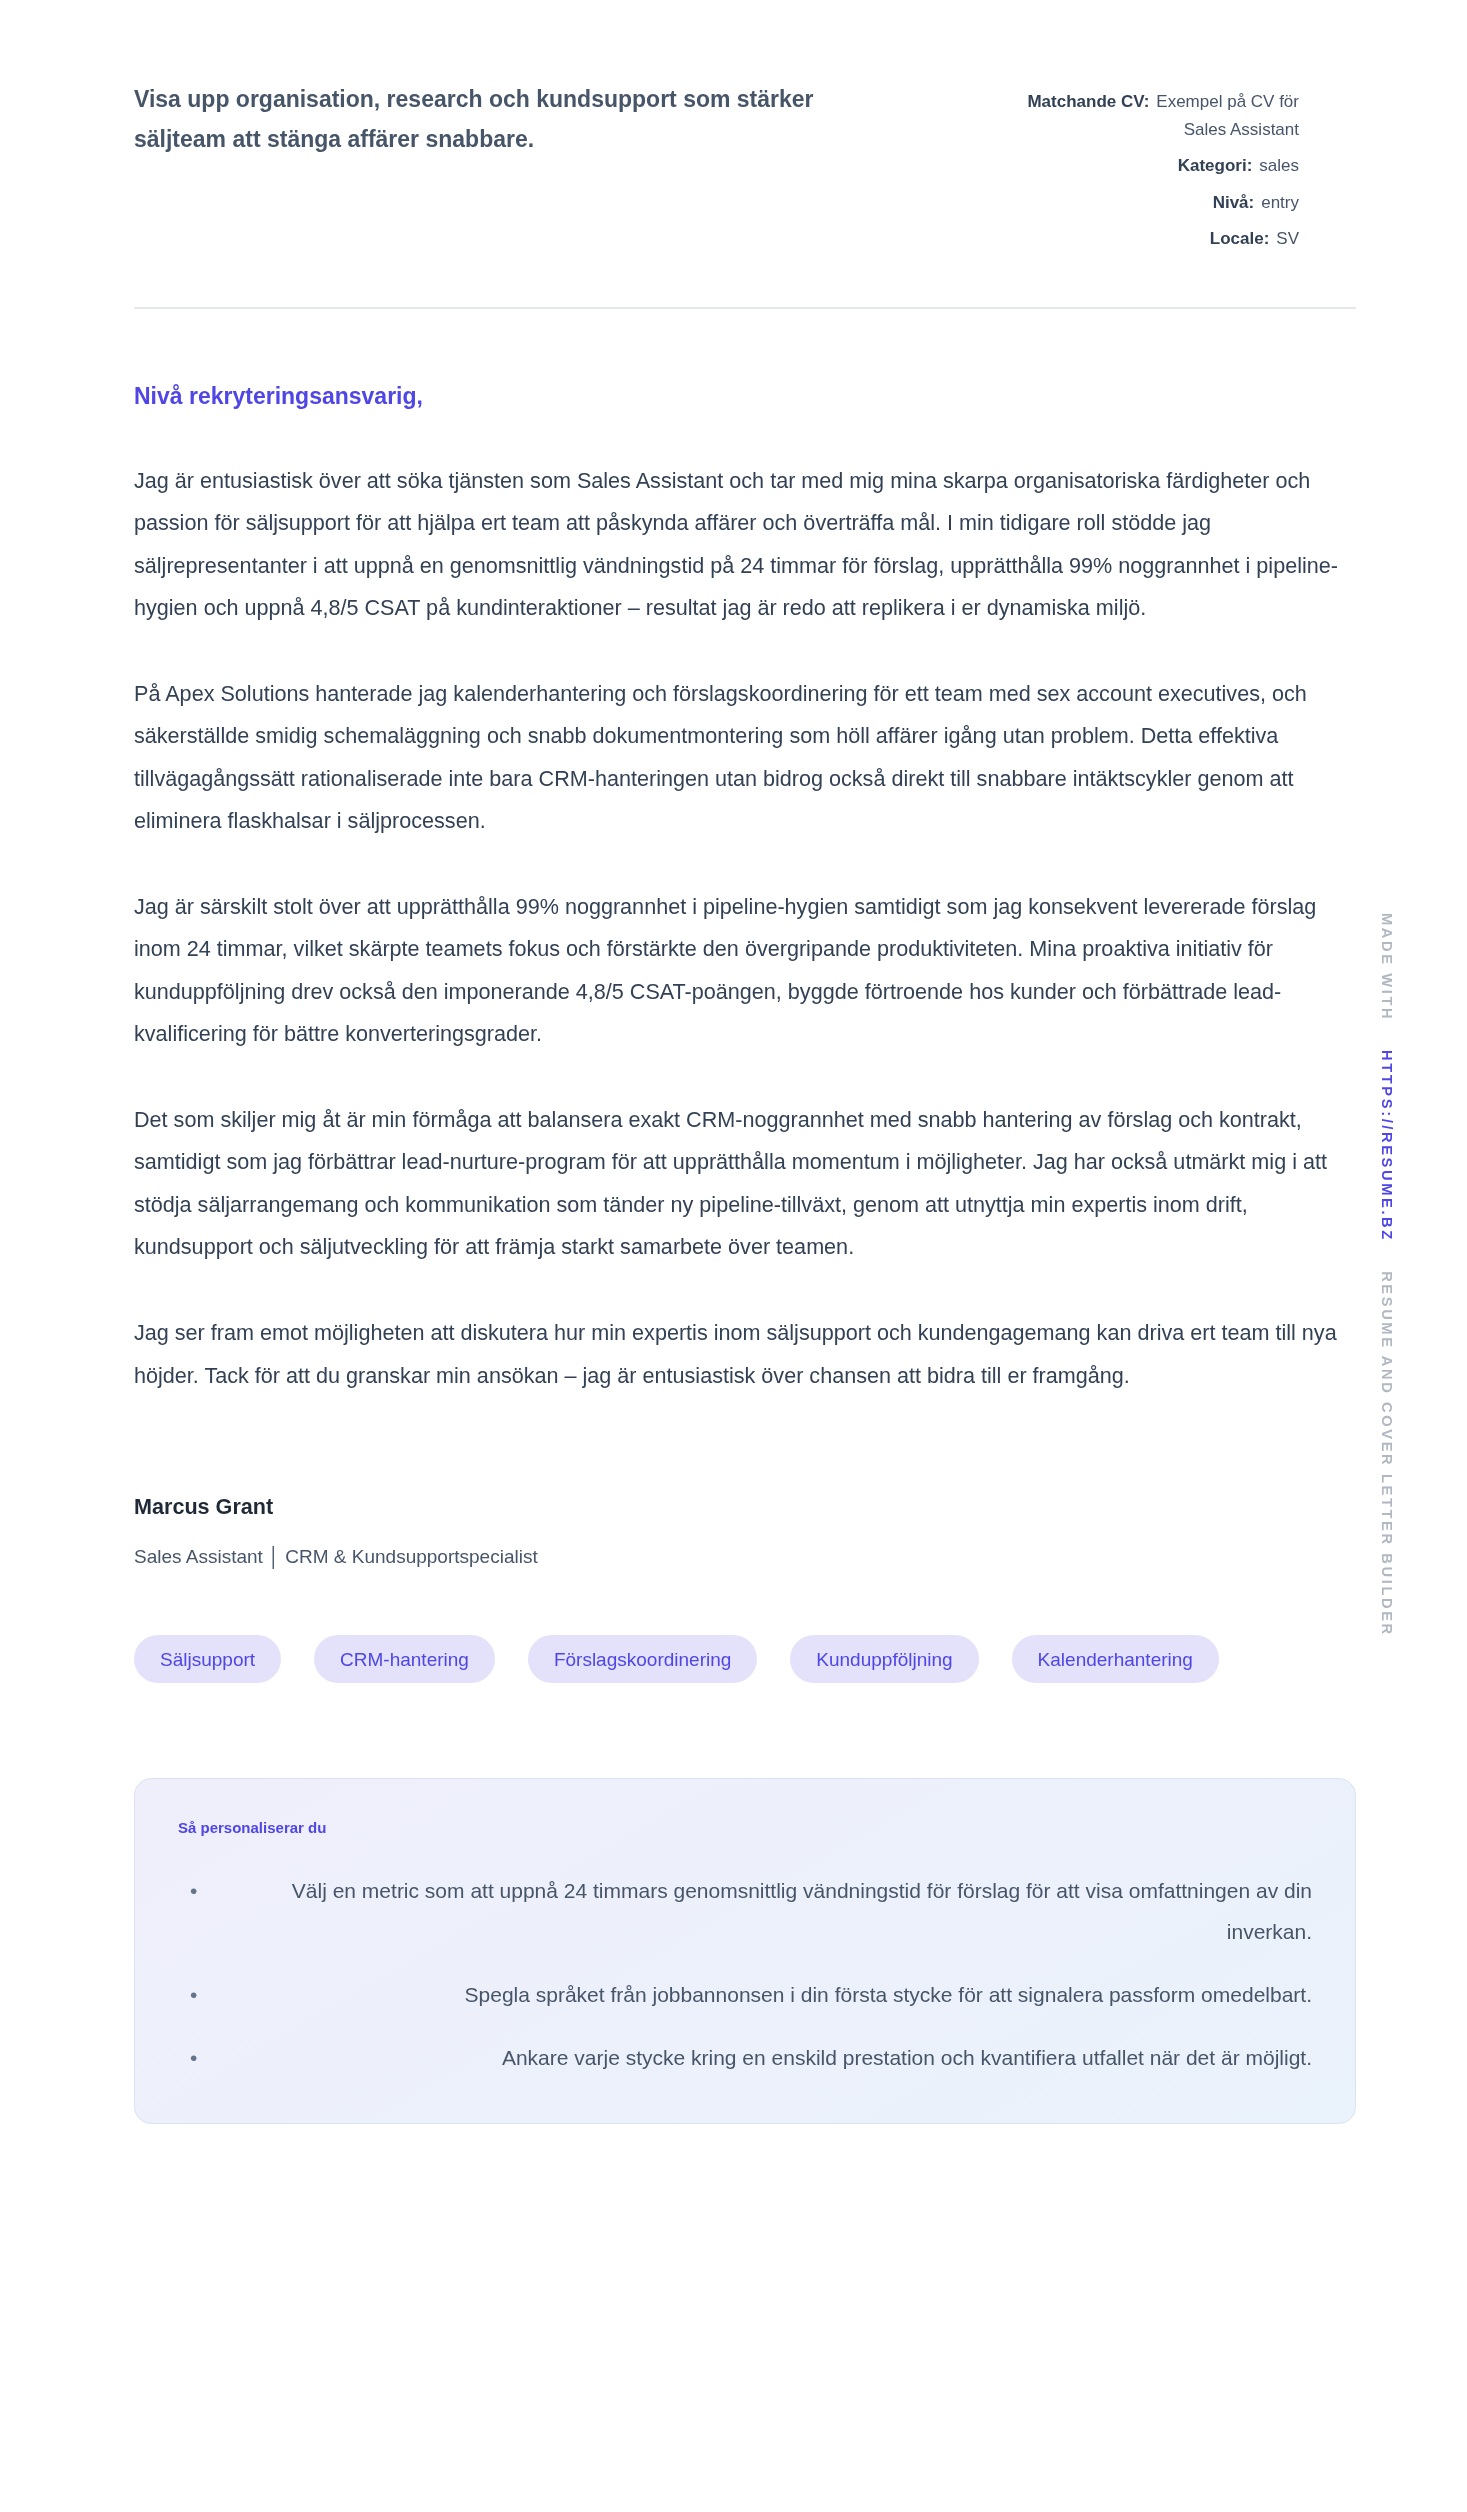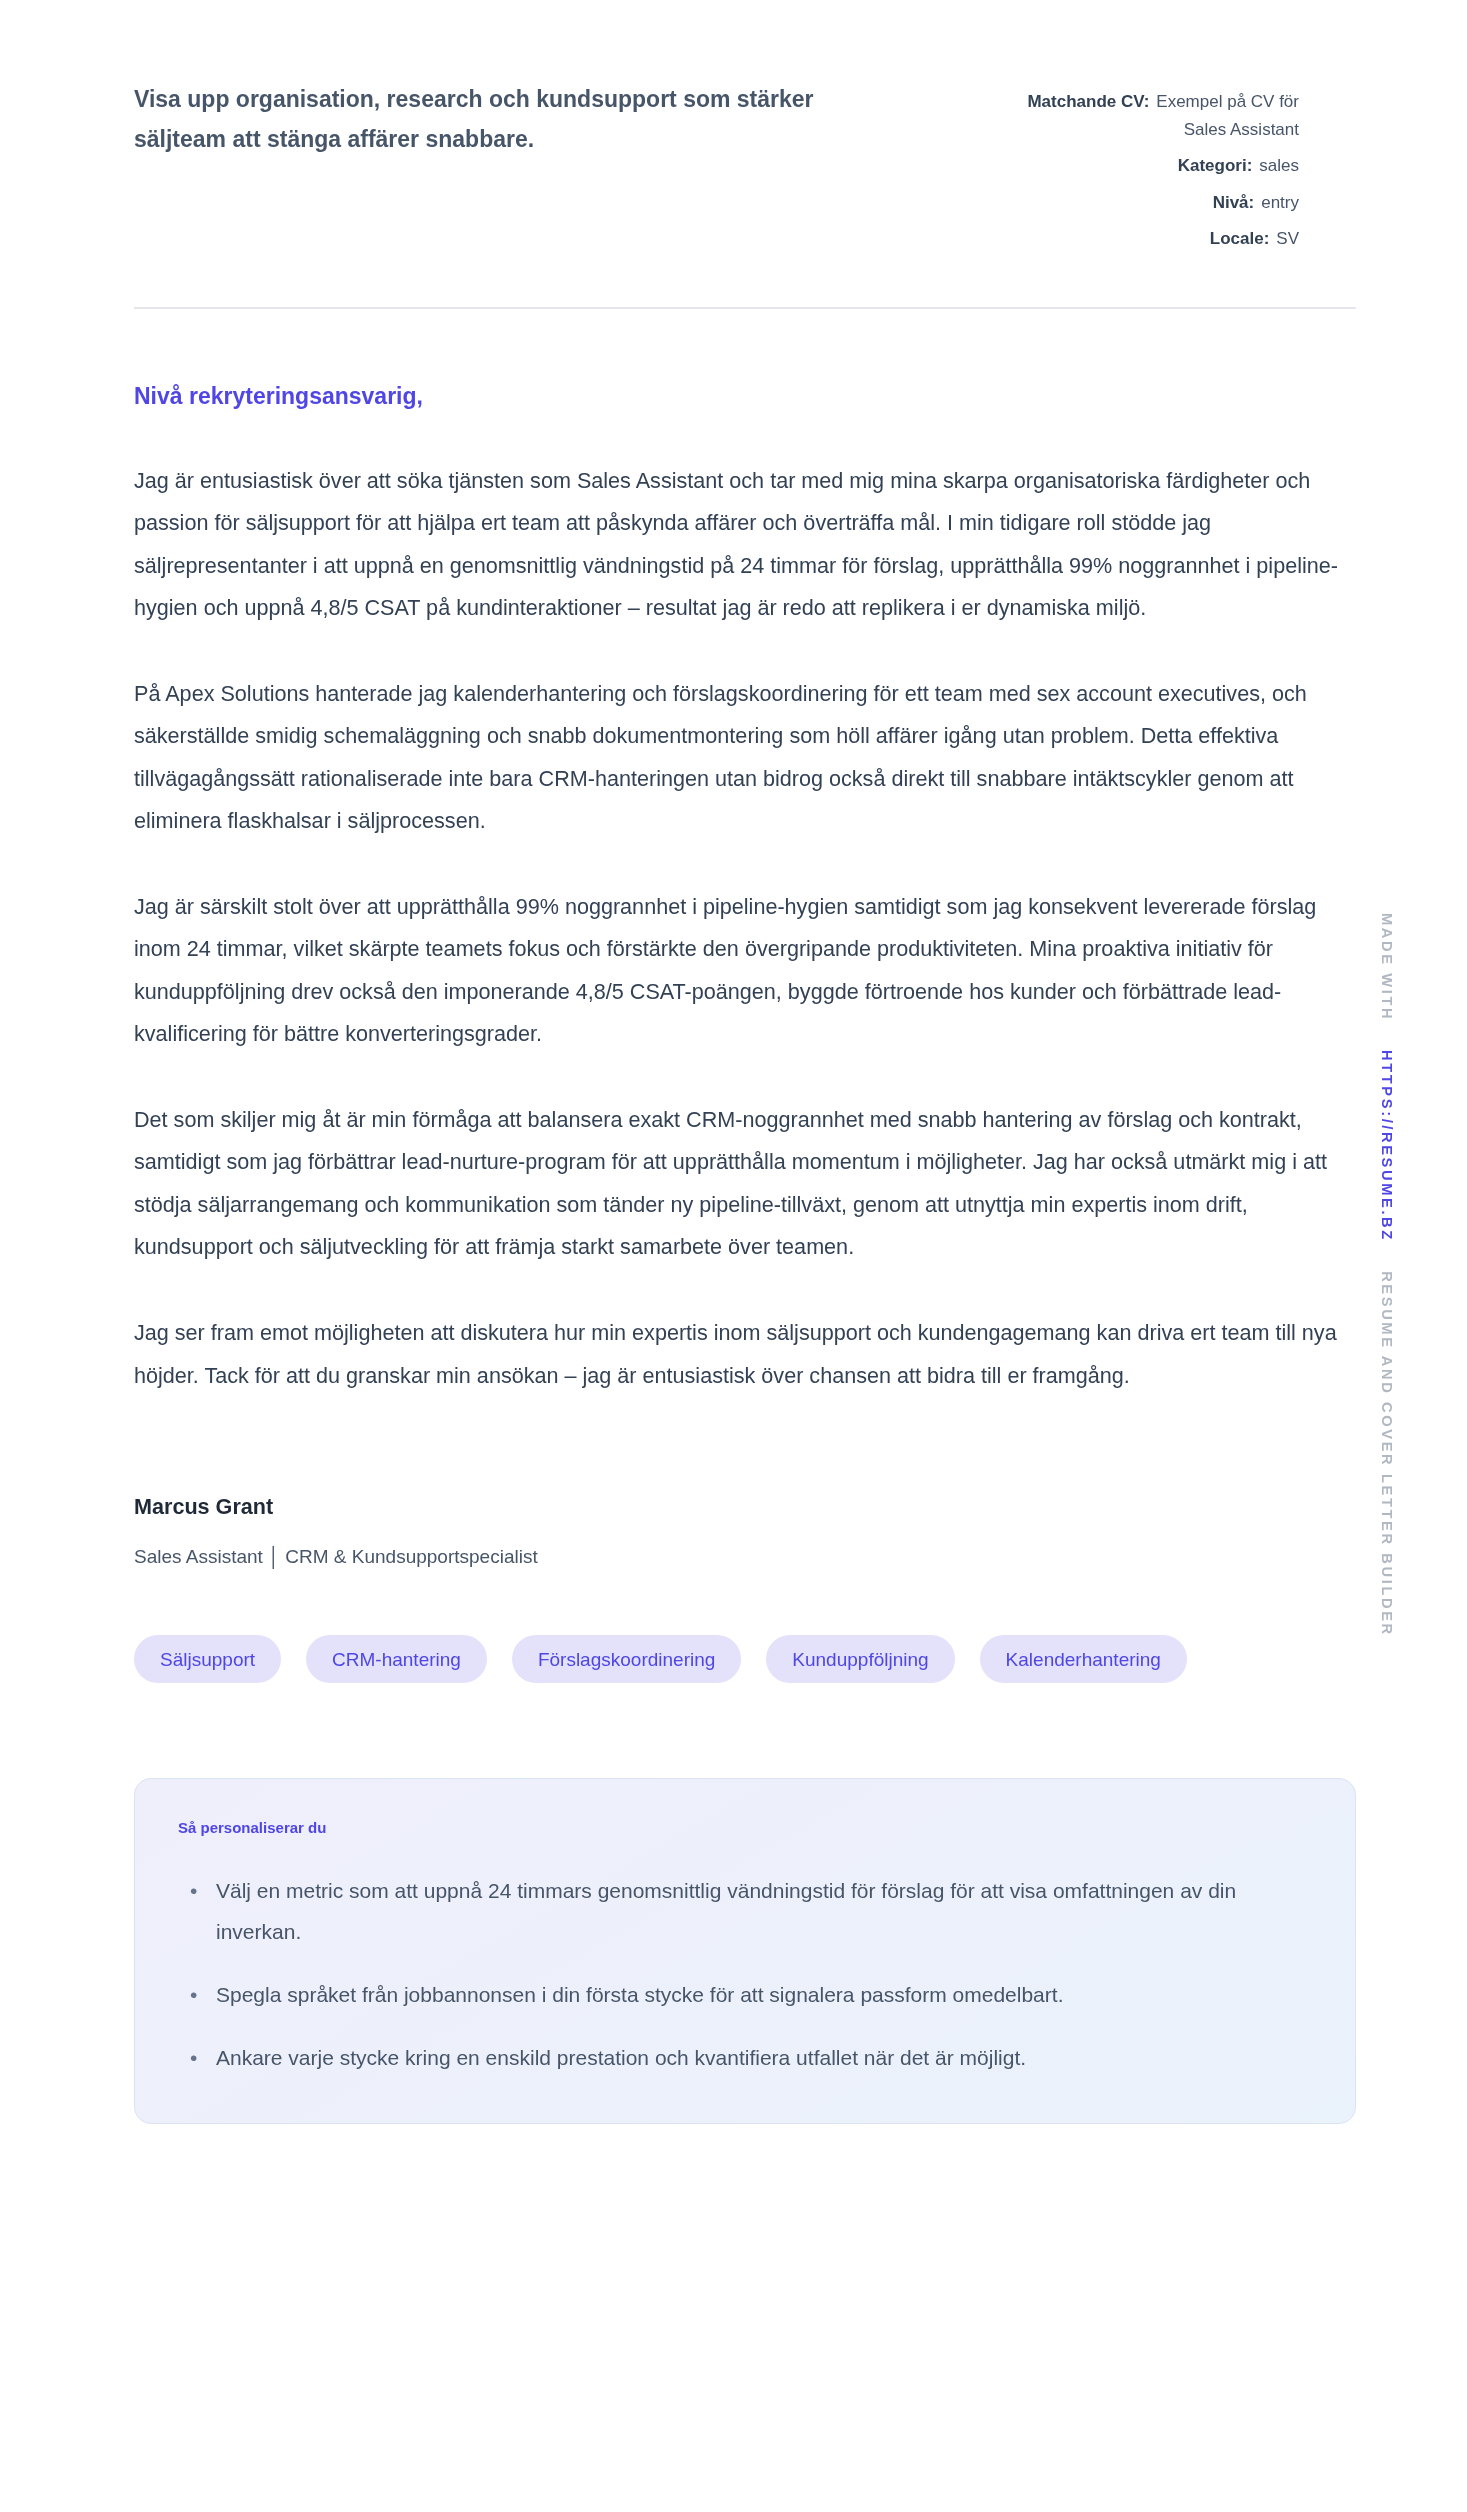--- a/index.html
+++ b/index.html
@@ -70,21 +70,21 @@
     font-weight: 700;
     color: #1f2937;
     margin-bottom: 26px;
   }
   .signature-role {
     font-size: 19px;
     color: #475569;
   }
 
   
-  .skills { margin-top: 67px; display: flex; flex-wrap: wrap; gap: 25px; text-align: right; }
+  .skills { margin-top: 67px; display: flex; flex-wrap: wrap; gap: 33px; text-align: right; }
   .skill-pill {
     display: inline-block;
     background: #e3e2fa;
     color: #4f46e5;
     font-size: 19px;
     line-height: 1;
     padding: 14.7px 26px;
     border-radius: 862px;
   }
 
@@ -95,21 +95,21 @@
     border-radius: 17.3px;
     background: linear-gradient(150deg, #efeffb 0%, #eaf2fb 100%);
     padding: 40px 43px 45px 43px;
   }
   .tips-title {
     color: #4f46e5;
     font-size: 15px;
     font-weight: 700;
     margin-bottom: 35px;
   }
-  .tips-list { list-style: none; }
+  .tips-list { list-style: none; text-align: right; }
   .tips-list li {
     position: relative;
     padding-left: 38px;
     font-size: 21px;
     line-height: 1.93;
     color: #475569;
     margin-bottom: 22.4px;
     max-width: 1148px;
   }
   .tips-list li:last-child { margin-bottom: 0; }

